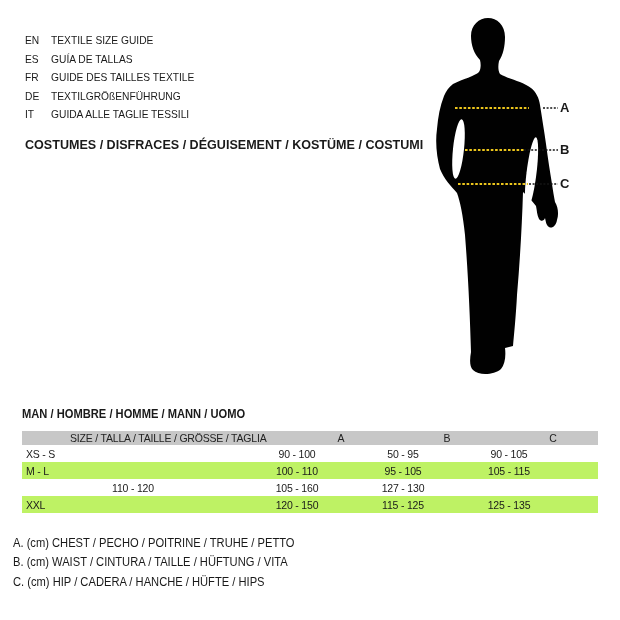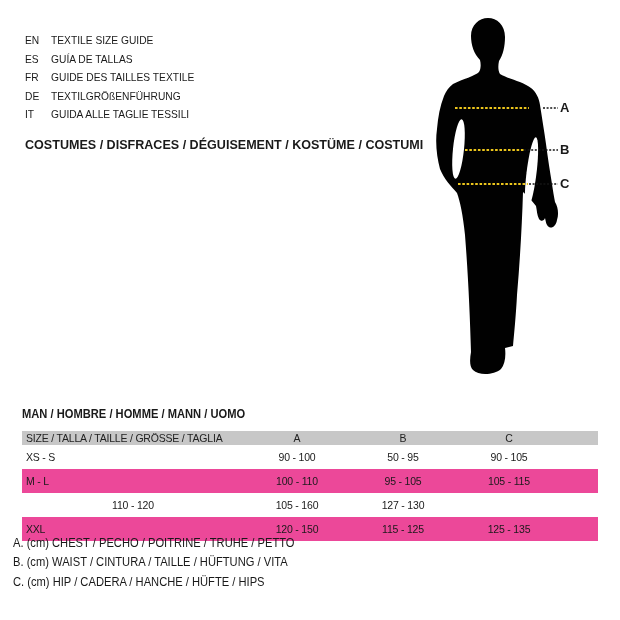--- a/index.html
+++ b/index.html
@@ -23,25 +23,25 @@
   .measure-label{position:absolute;font-size:13px;font-weight:700;line-height:17px;}
   .lbl-a{left:560px;top:99px;}
   .lbl-b{left:560px;top:141px;}
   .lbl-c{left:560px;top:175px;}
 
   
   .section-heading{position:absolute;left:22px;top:407px;font-size:12px;font-weight:600;}
 
   
   .size-table{position:absolute;left:22px;top:431px;width:576px;font-size:10.5px;font-weight:500;letter-spacing:-0.2px;}
-  .t-row{display:grid;grid-template-columns:222px 106px 106px 106px 1fr;align-items:center;height:24px;}
+  .t-row{display:grid;grid-template-columns:222px 106px 106px 106px 1fr;align-items:center;height:17px;}
   .t-row.header{height:14px;font-weight:500;color:#222;}
   .t-row .c-size{padding-left:4px;text-align:left;}
   .t-row .c-val{text-align:center;}
-  .t-row.alt{background:#ec4899;}
+  .t-row.alt{background:#bef264;}
 
   
   .legend{position:absolute;left:13px;top:534px;font-size:12px;font-weight:500;line-height:19.4px;}
 </style>
 </head>
 <body>
 
 <div class="langs">
   <div class="lang-row condensed">
     <span class="lang-code">EN</span>
@@ -113,21 +113,21 @@
   <line x1="104" y1="169" x2="133" y2="169" stroke="#141414" stroke-width="1.6" stroke-dasharray="2 1.6"></line>
 </svg>
 
 <span class="measure-label lbl-a">A</span>
 <span class="measure-label lbl-b">B</span>
 <span class="measure-label lbl-c">C</span>
 
 <div class="section-heading condensed">MAN / HOMBRE / HOMME / MANN / UOMO</div>
 
 <div class="size-table">
-  <div class="t-row header" style="background:#c7c7c7;">
+  <div class="t-row header" style="background:#c7c7c7;padding-left:44px;">
     <span class="c-size">SIZE / TALLA / TAILLE / GRÖSSE / TAGLIA</span>
     <span class="c-val">A</span>
     <span class="c-val">B</span>
     <span class="c-val">C</span>
     <span></span>
   </div>
   <div class="t-row">
     <span class="c-size">XS - S</span>
     <span class="c-val">90 - 100</span>
     <span class="c-val">50 - 95</span>

